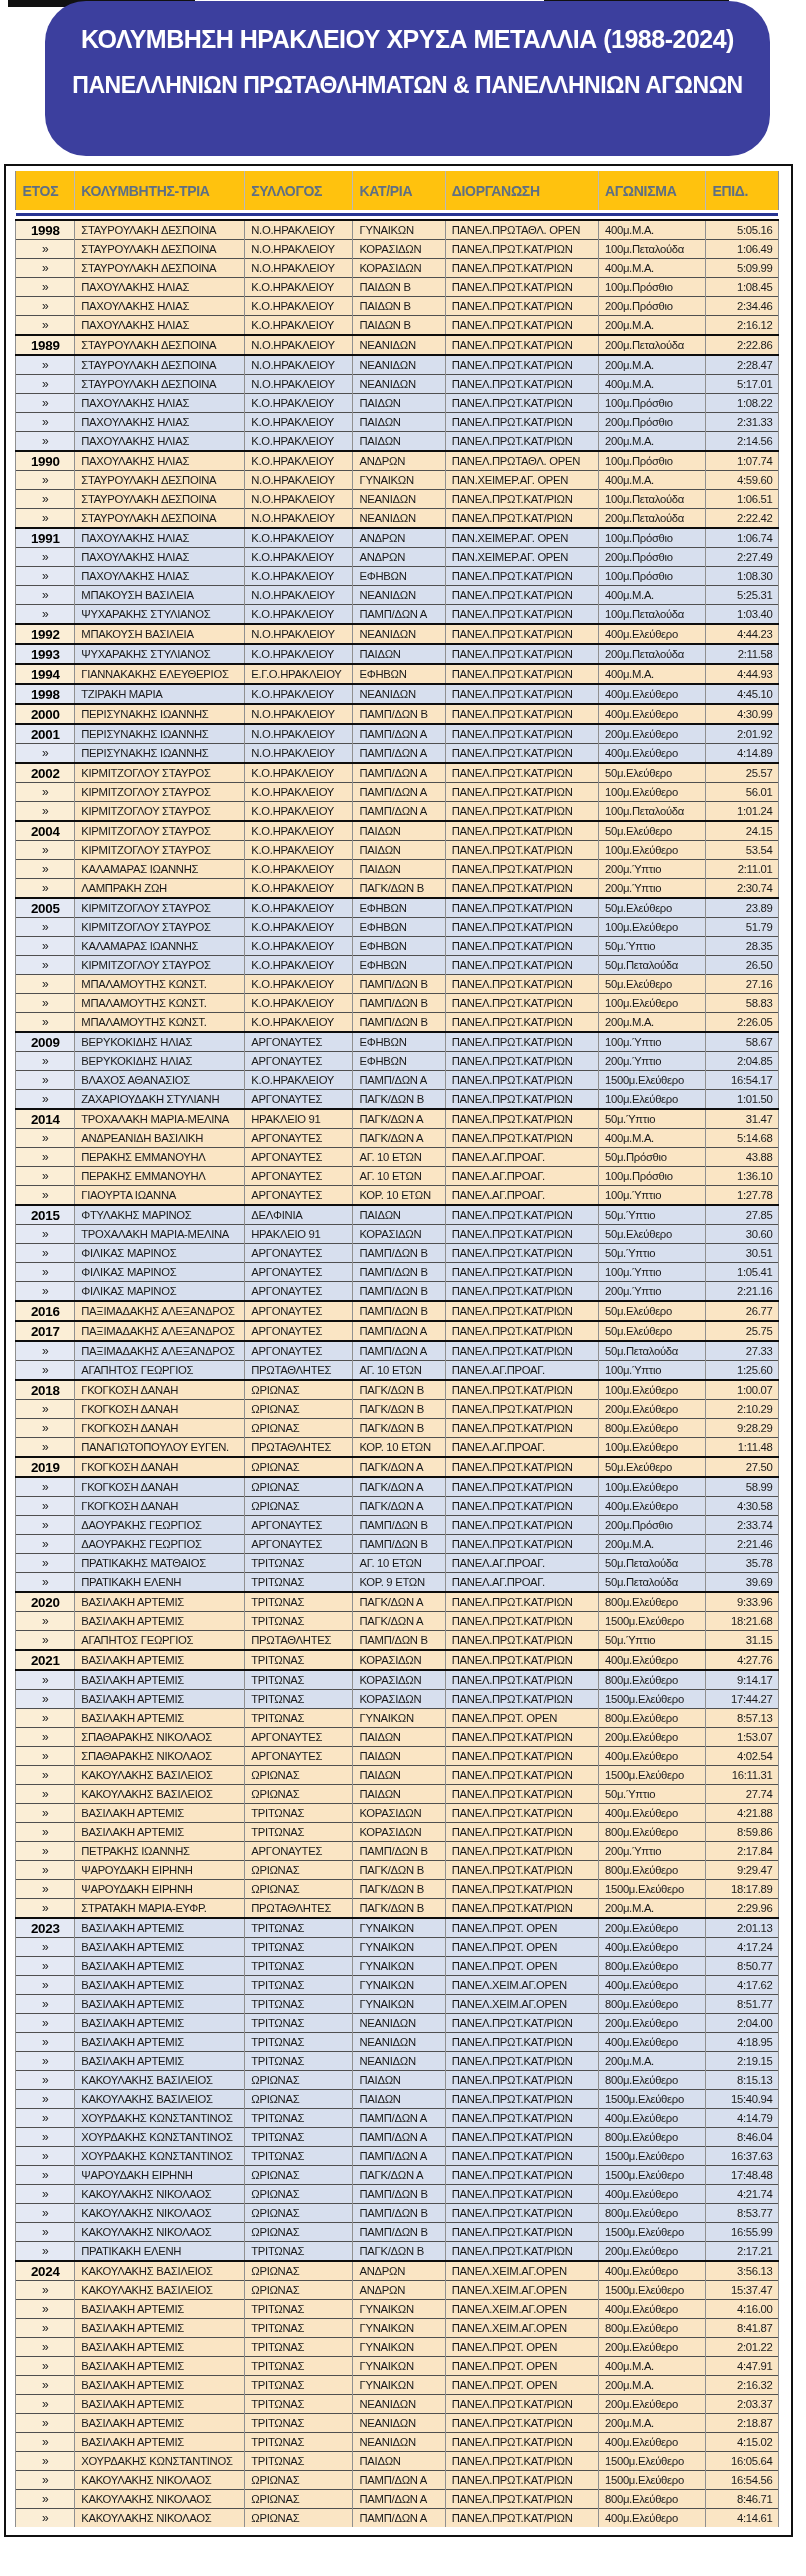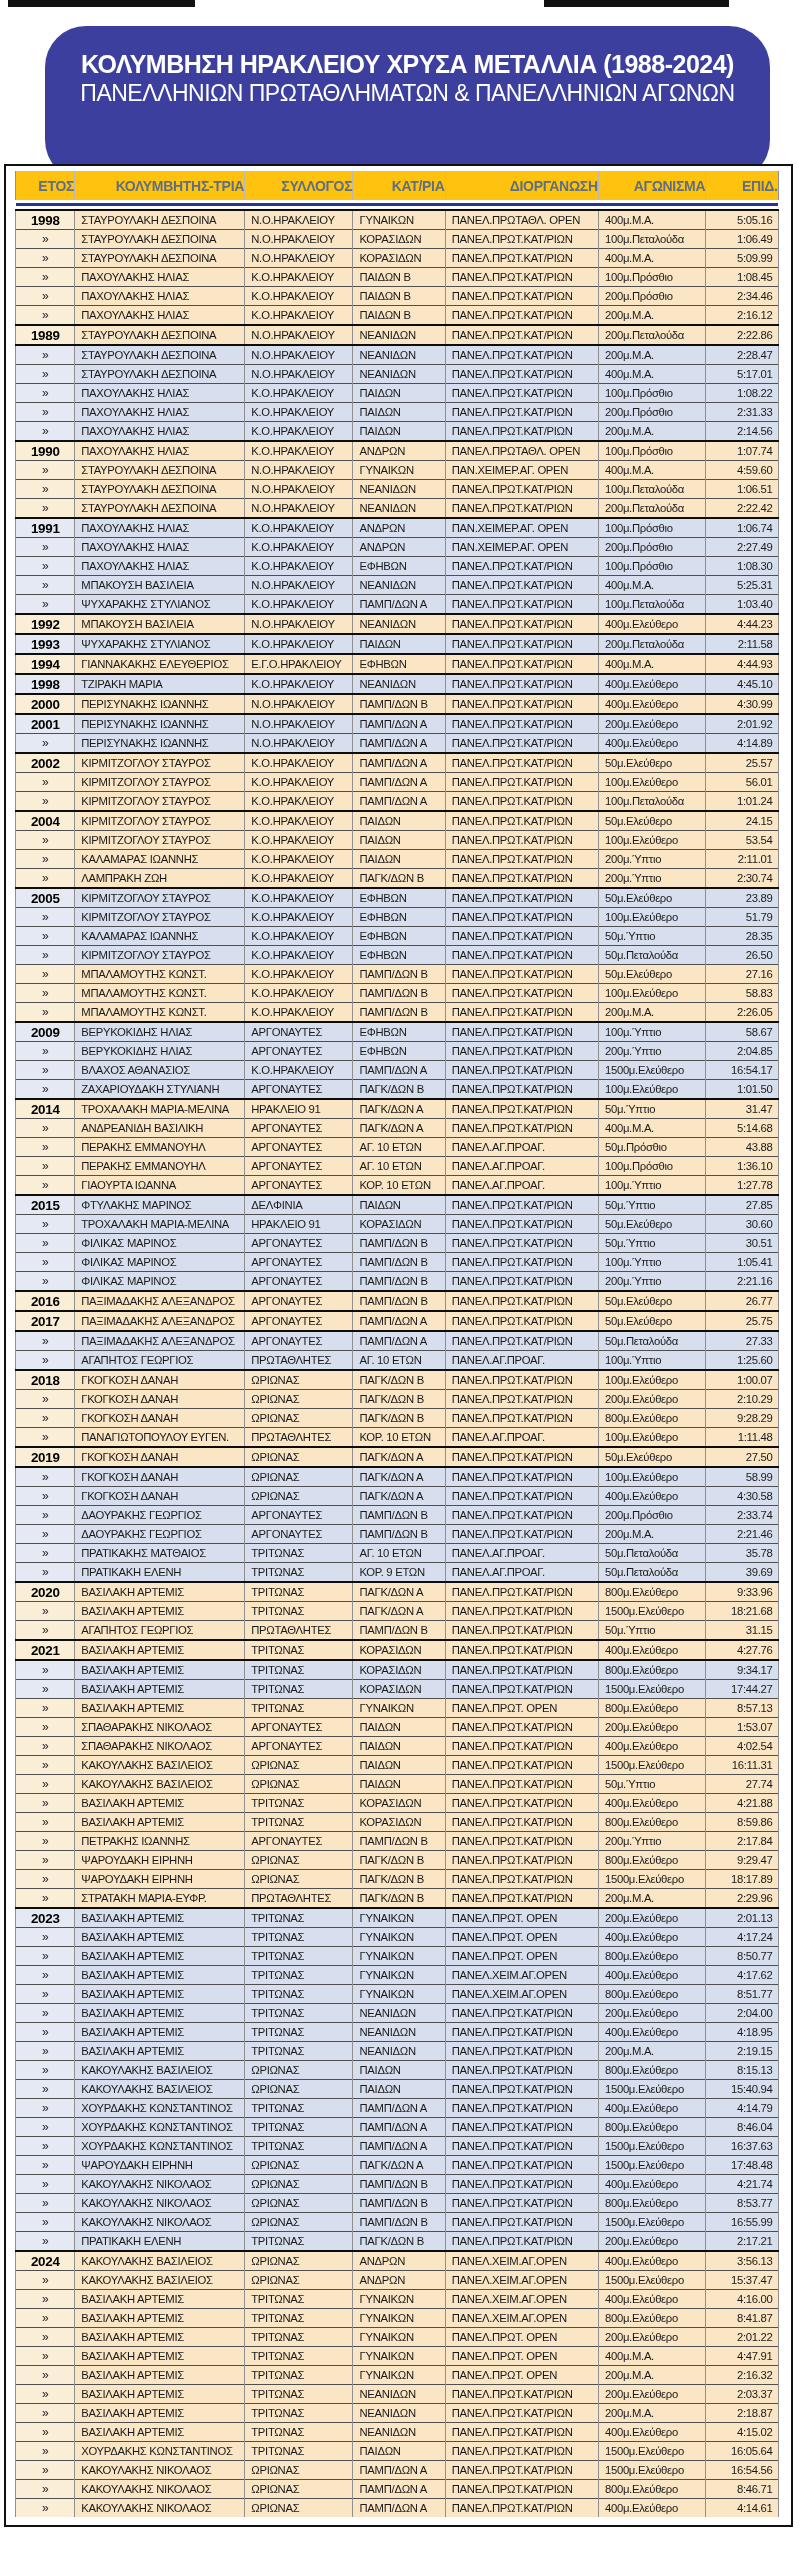--- a/index.html
+++ b/index.html
@@ -17,38 +17,38 @@
   }
   html,body{margin:0;padding:0;}
   body{
     width:806px;height:2689px;position:relative;background:#ffffff;
     font-family:"Liberation Sans", sans-serif;overflow:hidden;
   }
   .top-strip{position:absolute;top:0;height:6.7px;background:#111;z-index:0;}
   .top-strip.left{left:7.7px;width:187px;}
   .top-strip.right{left:544px;width:185px;}
   .banner{
-    position:absolute;left:45px;top:26px;width:725px;height:155px;
+    position:absolute;left:45px;top:1px;width:725px;height:155px;
     background:var(--banner-bg);border-radius:41px;z-index:1;
     color:#fff;text-align:center;box-sizing:border-box;padding-top:25px;
   }
   .banner .line1{font-size:25px;font-weight:bold;letter-spacing:-0.5px;line-height:1.1;}
-  .banner .line2{font-size:23px;font-weight:normal;letter-spacing:-0.5px;margin-top:2px;line-height:1.1;}
+  .banner .line2{font-size:23px;font-weight:bold;letter-spacing:-0.5px;margin-top:19px;line-height:1.1;}
   .frame{
     position:absolute;left:4.1px;top:164px;width:789px;z-index:2;
     background:#fff;border:2.1px solid #101010;box-sizing:border-box;
     padding:5.2px 12.4px 7.2px 9.3px;
   }
   table.results{width:100%;border-collapse:collapse;table-layout:fixed;}
   col.c-year{width:7.7%;}  col.c-name{width:22.3%;} col.c-club{width:14.2%;}
   col.c-cat{width:12.1%;}  col.c-org{width:20.1%;}  col.c-event{width:14.1%;}
   col.c-perf{width:9.5%;}
   thead th{
-    background:var(--header-bg);height:29px;font-size:14px;font-weight:bold;
-    color:var(--header-text);text-align:right;padding:0 0 0 6.2px;
+    background:var(--header-bg);height:39px;font-size:14px;font-weight:bold;
+    color:var(--header-text);text-align:left;padding:0 0 0 6.2px;
     letter-spacing:-0.3px;border-left:0.5px solid #b9b9b9;white-space:nowrap;margin-top:28px;
   }
   thead th:first-child{border-left:0.5px solid var(--grid);}
   thead th:last-child{border-right:0.5px solid var(--grid);}
   tr.spacer td{height:2.6px;border:none;background:#fff;padding:0;}
   tr.divider td{height:3.1px;border:none;background:var(--navy);padding:0;}
   tr.spacer2 td{height:3.6px;border:none;background:#fff;padding:0;}
   tbody td{
     height:18px;font-size:11.3px;color:#1a1a1a;letter-spacing:-0.3px;
     padding:0 4.1px 0 6.2px;border-left:0.5px solid var(--grid);
@@ -782,21 +782,21 @@
           <td>400μ.Ελεύθερο</td>
           <td>4:27.76</td>
         </tr>
         <tr class="blue thick">
           <td>»</td>
           <td>ΒΑΣΙΛΑΚΗ ΑΡΤΕΜΙΣ</td>
           <td>ΤΡΙΤΩΝΑΣ</td>
           <td>ΚΟΡΑΣΙΔΩΝ</td>
           <td>ΠΑΝΕΛ.ΠΡΩΤ.ΚΑΤ/ΡΙΩΝ</td>
           <td>800μ.Ελεύθερο</td>
-          <td>9:34.17</td>
+          <td>9:14.17</td>
         </tr>
         <tr class="blue thin">
           <td>»</td>
           <td>ΒΑΣΙΛΑΚΗ ΑΡΤΕΜΙΣ</td>
           <td>ΤΡΙΤΩΝΑΣ</td>
           <td>ΚΟΡΑΣΙΔΩΝ</td>
           <td>ΠΑΝΕΛ.ΠΡΩΤ.ΚΑΤ/ΡΙΩΝ</td>
           <td>1500μ.Ελεύθερο</td>
           <td>17:44.27</td>
         </tr>

